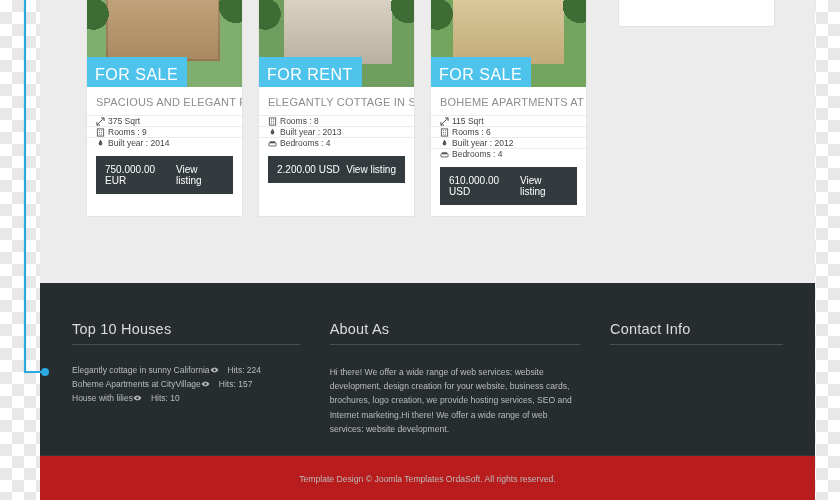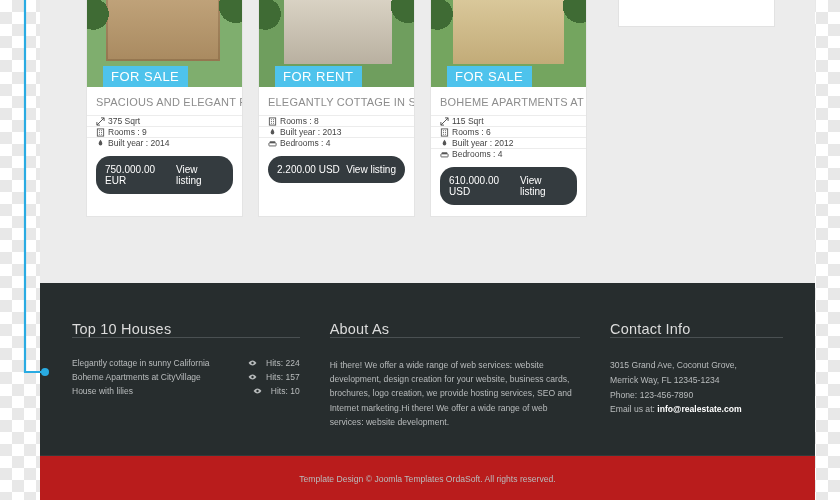--- a/index.html
+++ b/index.html
@@ -58,57 +58,57 @@
   .ph3:before{content:"";position:absolute;left:14%;top:26%;width:72%;height:60%;
     background:linear-gradient(#e5d6ab,#c2ab78);}
   .ph3:after{content:"";position:absolute;left:6%;top:13%;width:88%;height:17%;
     background:#55432f;clip-path:polygon(0 100%,14% 0,86% 0,100% 100%);}
   .trees{position:absolute;inset:0;
     background:
       radial-gradient(circle at 4% 55%, #3f6b34 0 9%, transparent 9%),
       radial-gradient(circle at 96% 50%, #3f6b34 0 10%, transparent 10%);}
 
   .badge{
-    position:absolute;left:16px;bottom:0;color:#fff;font-size:13px;
-    letter-spacing:.5px;padding:3px 9px 3px 8px;
+    position:absolute;left:0;bottom:0;color:#fff;font-size:16px;
+    letter-spacing:.5px;padding:9px 9px 3px 8px;
   }
   .card-title{
     font-size:11px;color:#8d8d8d;letter-spacing:.2px;
     padding:9px 9px 7px 9px;white-space:nowrap;overflow:hidden;
   }
   .row{
     display:flex;align-items:center;gap:3px;
     font-size:8.5px;color:#444;padding:0 9px;
     border-top:1px solid #ececec;
   }
   .row:first-of-type{border-top:0;padding-top:0;}
   .ico{width:9px;height:9px;flex:none;display:inline-flex;align-items:center;justify-content:center;}
   .ico svg{display:block;}
   .pricebar{
     margin:8px 9px 0 9px;background:#343b3f;color:#fff;
     display:flex;align-items:center;justify-content:space-between;
-    padding:8px 9px;font-size:10px;border-radius:14px;
+    padding:8px 9px;font-size:10px;
   }
   .pricebar .view{font-size:10px;cursor:pointer;}
 
   
   #footer{
     position:absolute;left:0;top:283px;width:775px;height:172px;
     background:#272d2e;
   }
   .fcols{display:flex;padding:38px 32px 0 32px;gap:30px;}
   .fcol-1{width:250px;}
   .fcol-2{width:275px;}
   .fcol-3{width:190px;}
   .fh{
     font-size:14.5px;color:#dcdcdc;font-weight:normal;margin:0 0 12px 0;
-    padding-bottom:0;border-bottom:1px solid #4a5052;letter-spacing:.2px;
+    padding-bottom:7px;border-bottom:1px solid #4a5052;letter-spacing:.2px;
   }
   .toplist{margin-top:20px;}
-  .tl-row{display:flex;justify-content:space-between;align-items:center;margin-bottom:4px;}
+  .tl-row{display:flex;align-items:center;margin-bottom:4px;}
   .tl-name{font-size:8.5px;color:#b9bcbd;cursor:pointer;}
   .tl-hits{font-size:8.5px;color:#b9bcbd;display:flex;align-items:center;gap:9px;white-space:nowrap;}
   .about-txt{font-size:8.6px;line-height:1.65;color:#b9bcbd;margin-top:20px;}
   .contact{margin-top:20px;font-size:8.6px;line-height:1.72;color:#b9bcbd;}
   .contact a{color:#fff;text-decoration:none;font-weight:bold;}
 
   #copyright{
     position:absolute;left:0;top:455px;width:775px;height:45px;
     background:#b91c1c;border-top:1px solid #333a3b;
     display:flex;align-items:center;justify-content:center;
@@ -296,26 +296,20 @@
         </div>
       </div>
 
       <div class="fcol-2">
         <h3 class="fh">About As</h3>
         <div class="about-txt">Hi there! We offer a wide range of web services: website development, design creation for your website, business cards, brochures, logo creation, we provide hosting services, SEO and Internet marketing.Hi there! We offer a wide range of web services: website development.</div>
       </div>
 
       <div class="fcol-3">
         <h3 class="fh">Contact Info</h3>
-        <div class="contact">
-          <div>3015 Grand Ave, Coconut Grove,</div>
-          <div>Merrick Way, FL 12345-1234</div>
-          <div>Phone: 123-456-7890</div>
-          <div><span>Email us at: </span><a href="#">info@realestate.com</a></div>
-        </div>
       </div>
     </div>
   </div>
 
   <div id="copyright">
     <span>Template Design © Joomla Templates OrdaSoft. All rights reserved.</span>
   </div>
 </div>
 
 <svg id="annot">

